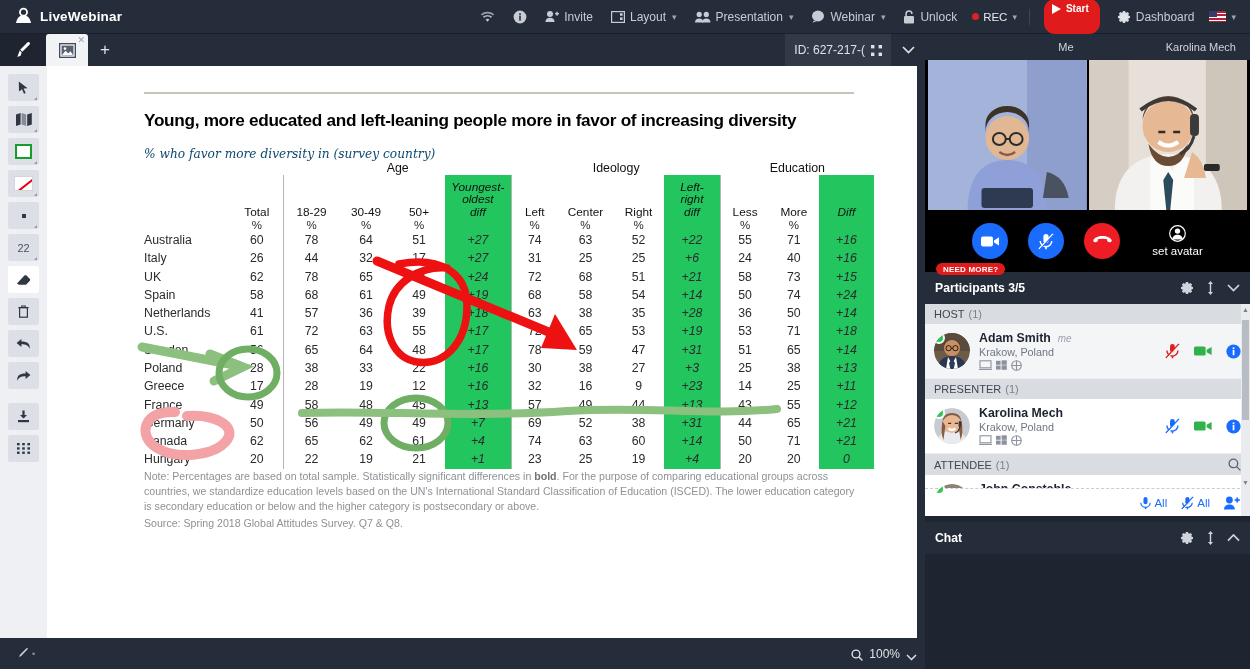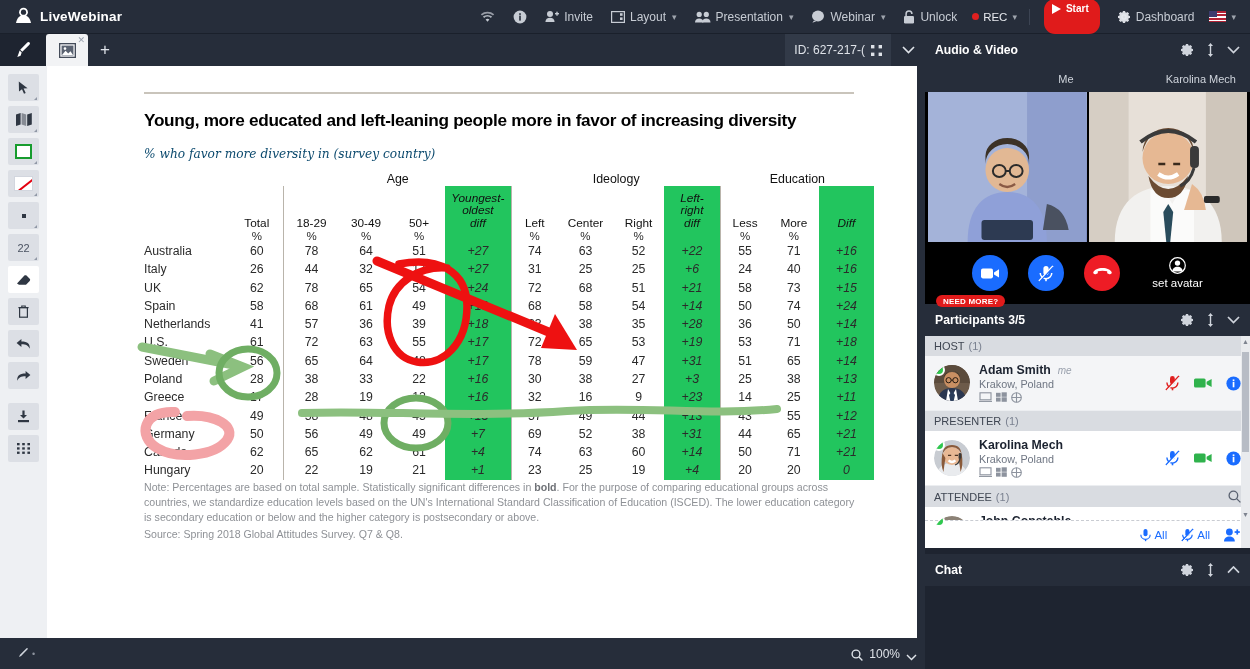--- a/index.html
+++ b/index.html
@@ -101,21 +101,21 @@
     padding-right:8px; font-size:12px; }
 
   
   .pew { position:absolute; left:97px; top:26px; width:730px; color:#1b1b1b; }
   .pew-rule { height:2px; background:#c9c4bb; width:710px; margin-bottom:17px; }
   .pew-title { font-family:"Liberation Sans", sans-serif; font-weight:bold; font-size:17.2px;
     letter-spacing:-0.3px; line-height:1.15; color:#000; }
   .pew-sub { font-family:"DejaVu Serif", serif; font-style:italic; font-size:12.2px;
     color:#0c4a6e; margin-top:16px; }
 
-  table.pewtab { border-collapse:collapse; margin-top:11px; width:730px;
+  table.pewtab { border-collapse:collapse; width:730px;
     font-size:12.3px; color:#2b2b2b; }
   table.pewtab td, table.pewtab th { padding:0; font-weight:normal; }
   .grp { text-align:center; font-weight:bold; font-size:12.4px; color:#111; padding-bottom:2px; }
   .hdr { text-align:center; font-weight:bold; font-size:11.8px; color:#111; vertical-align:bottom;
          line-height:1.08; }
   .hdr.italic { font-style:italic; }
   .pct { text-align:center; font-size:11.5px; color:#2b2b2b; padding-bottom:3px; }
   .ctry { text-align:left; padding-left:2px; font-size:12.3px; white-space:nowrap; }
   .num { text-align:center; font-size:12.3px; }
   .shade { background:#22c55e; }
@@ -711,43 +711,20 @@
         <span>100%</span>
         <svg width="11" height="7" viewBox="0 0 11 7">
             <path d="M1 1 L5.5 5.6 L10 1" fill="none" stroke="#dfe3e9" stroke-width="1.4"></path>
           </svg>
       </div>
     </div>
   </div>
 
   <div class="side">
 
-    <div class="panel-head">
-      <span>Audio &amp; Video</span>
-      <span class="ic">
-        <span>
-          <svg width="14" height="14" viewBox="0 0 14 14" fill="#cfd4dc">
-              <path d="M7 4.4a2.6 2.6 0 1 0 0 5.2 2.6 2.6 0 0 0 0-5.2zm0 4a1.4 1.4 0 1 1 0-2.8 1.4 1.4 0 0 1 0 2.8z"></path>
-              <path d="M13 5.9l-1.3-.2-.4-1 .8-1.1-1.7-1.7-1.1.8-1-.4L8.1 1H5.9l-.2 1.3-1 .4-1.1-.8L1.9 3.6l.8 1.1-.4 1-1.3.2v2.2l1.3.2.4 1-.8 1.1 1.7 1.7 1.1-.8 1 .4.2 1.3h2.2l.2-1.3 1-.4 1.1.8 1.7-1.7-.8-1.1.4-1 1.3-.2z"></path>
-            </svg>
-        </span>
-        <span>
-          <svg width="7" height="14" viewBox="0 0 7 14" fill="#cfd4dc">
-              <path d="M3.5 0 L6 3 H1Z"></path>
-              <rect x="2.8" y="3" width="1.4" height="8"></rect>
-              <path d="M3.5 14 L6 11 H1Z"></path>
-            </svg>
-        </span>
-        <span>
-          <svg width="13" height="8" viewBox="0 0 13 8">
-              <path d="M1 1 L6.5 6.6 L12 1" fill="none" stroke="#cfd4dc" stroke-width="1.7"></path>
-            </svg>
-        </span>
-      </span>
-    </div>
     <div class="av-labels">
       <div>Me</div>
       <div>Karolina Mech</div>
     </div>
     <div class="videos">
       <div class="vid vid-a">
         <svg viewBox="0 0 160 150" width="100%" height="100%" preserveAspectRatio="none">
           <rect width="160" height="150" fill="#b9c6e2"></rect>
           <rect x="0" y="0" width="160" height="150" fill="#7f90c8" opacity=".35"></rect>
           <rect x="100" y="0" width="60" height="150" fill="#6d7fbb" opacity=".4"></rect>

